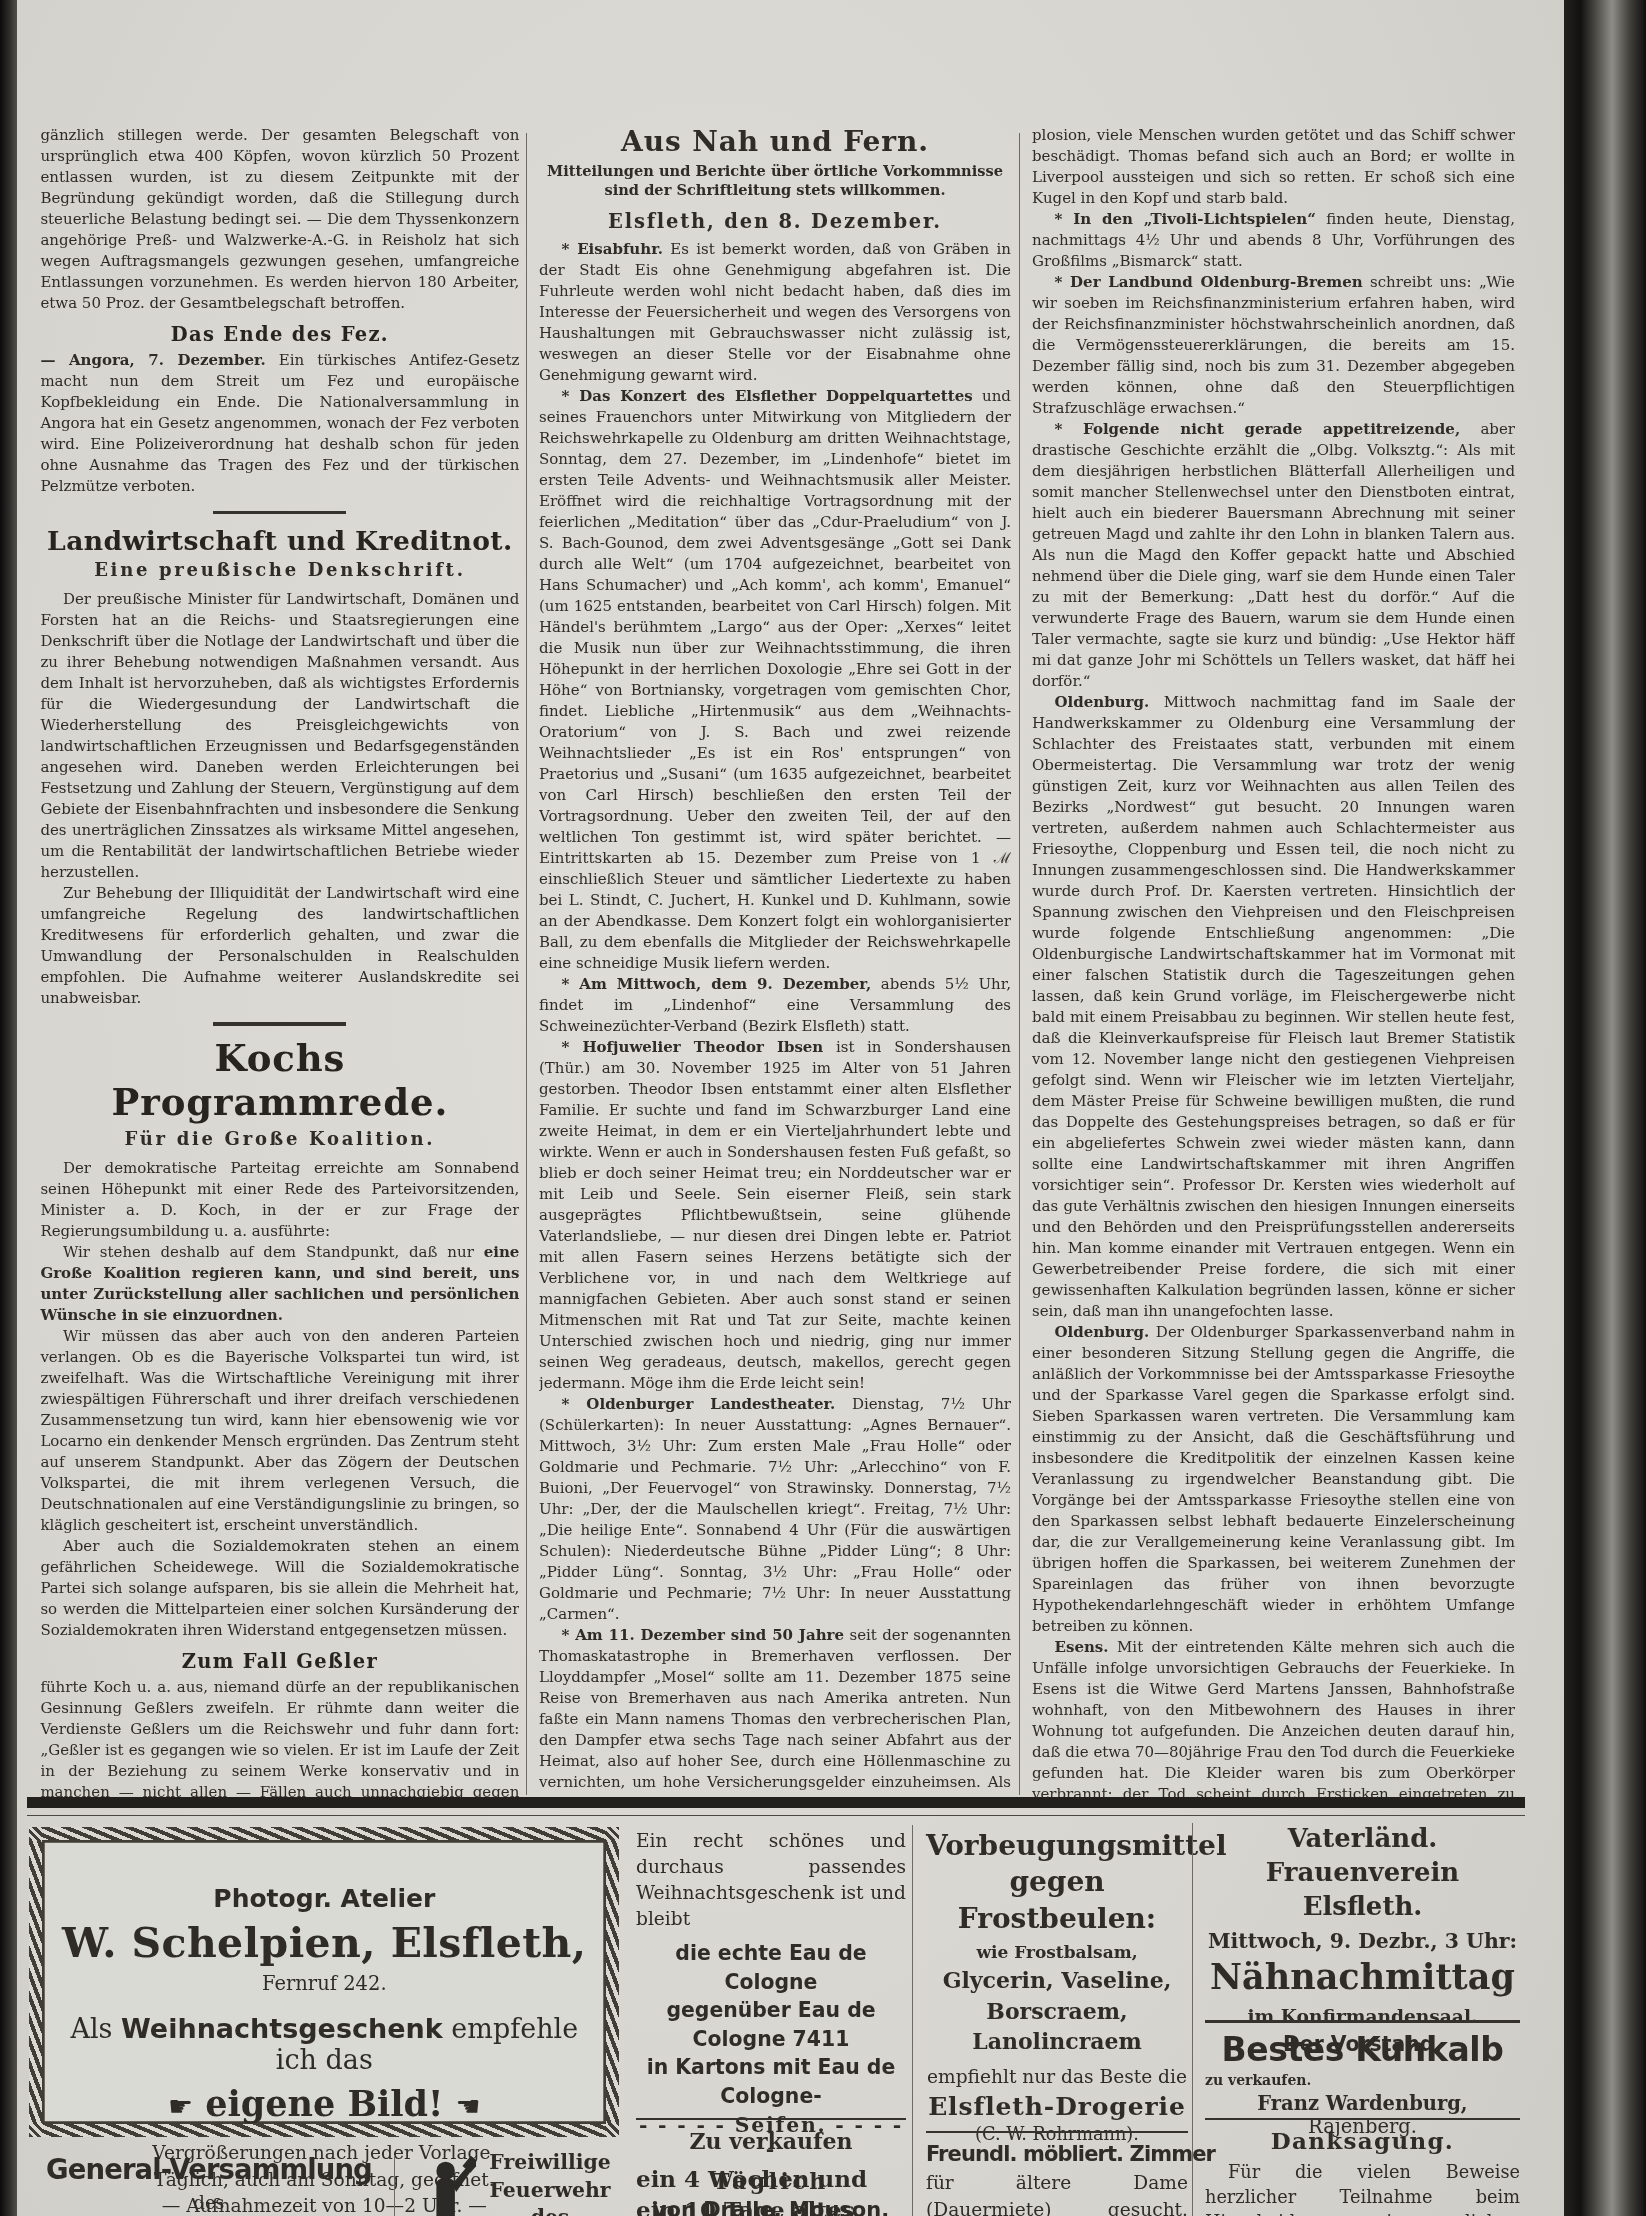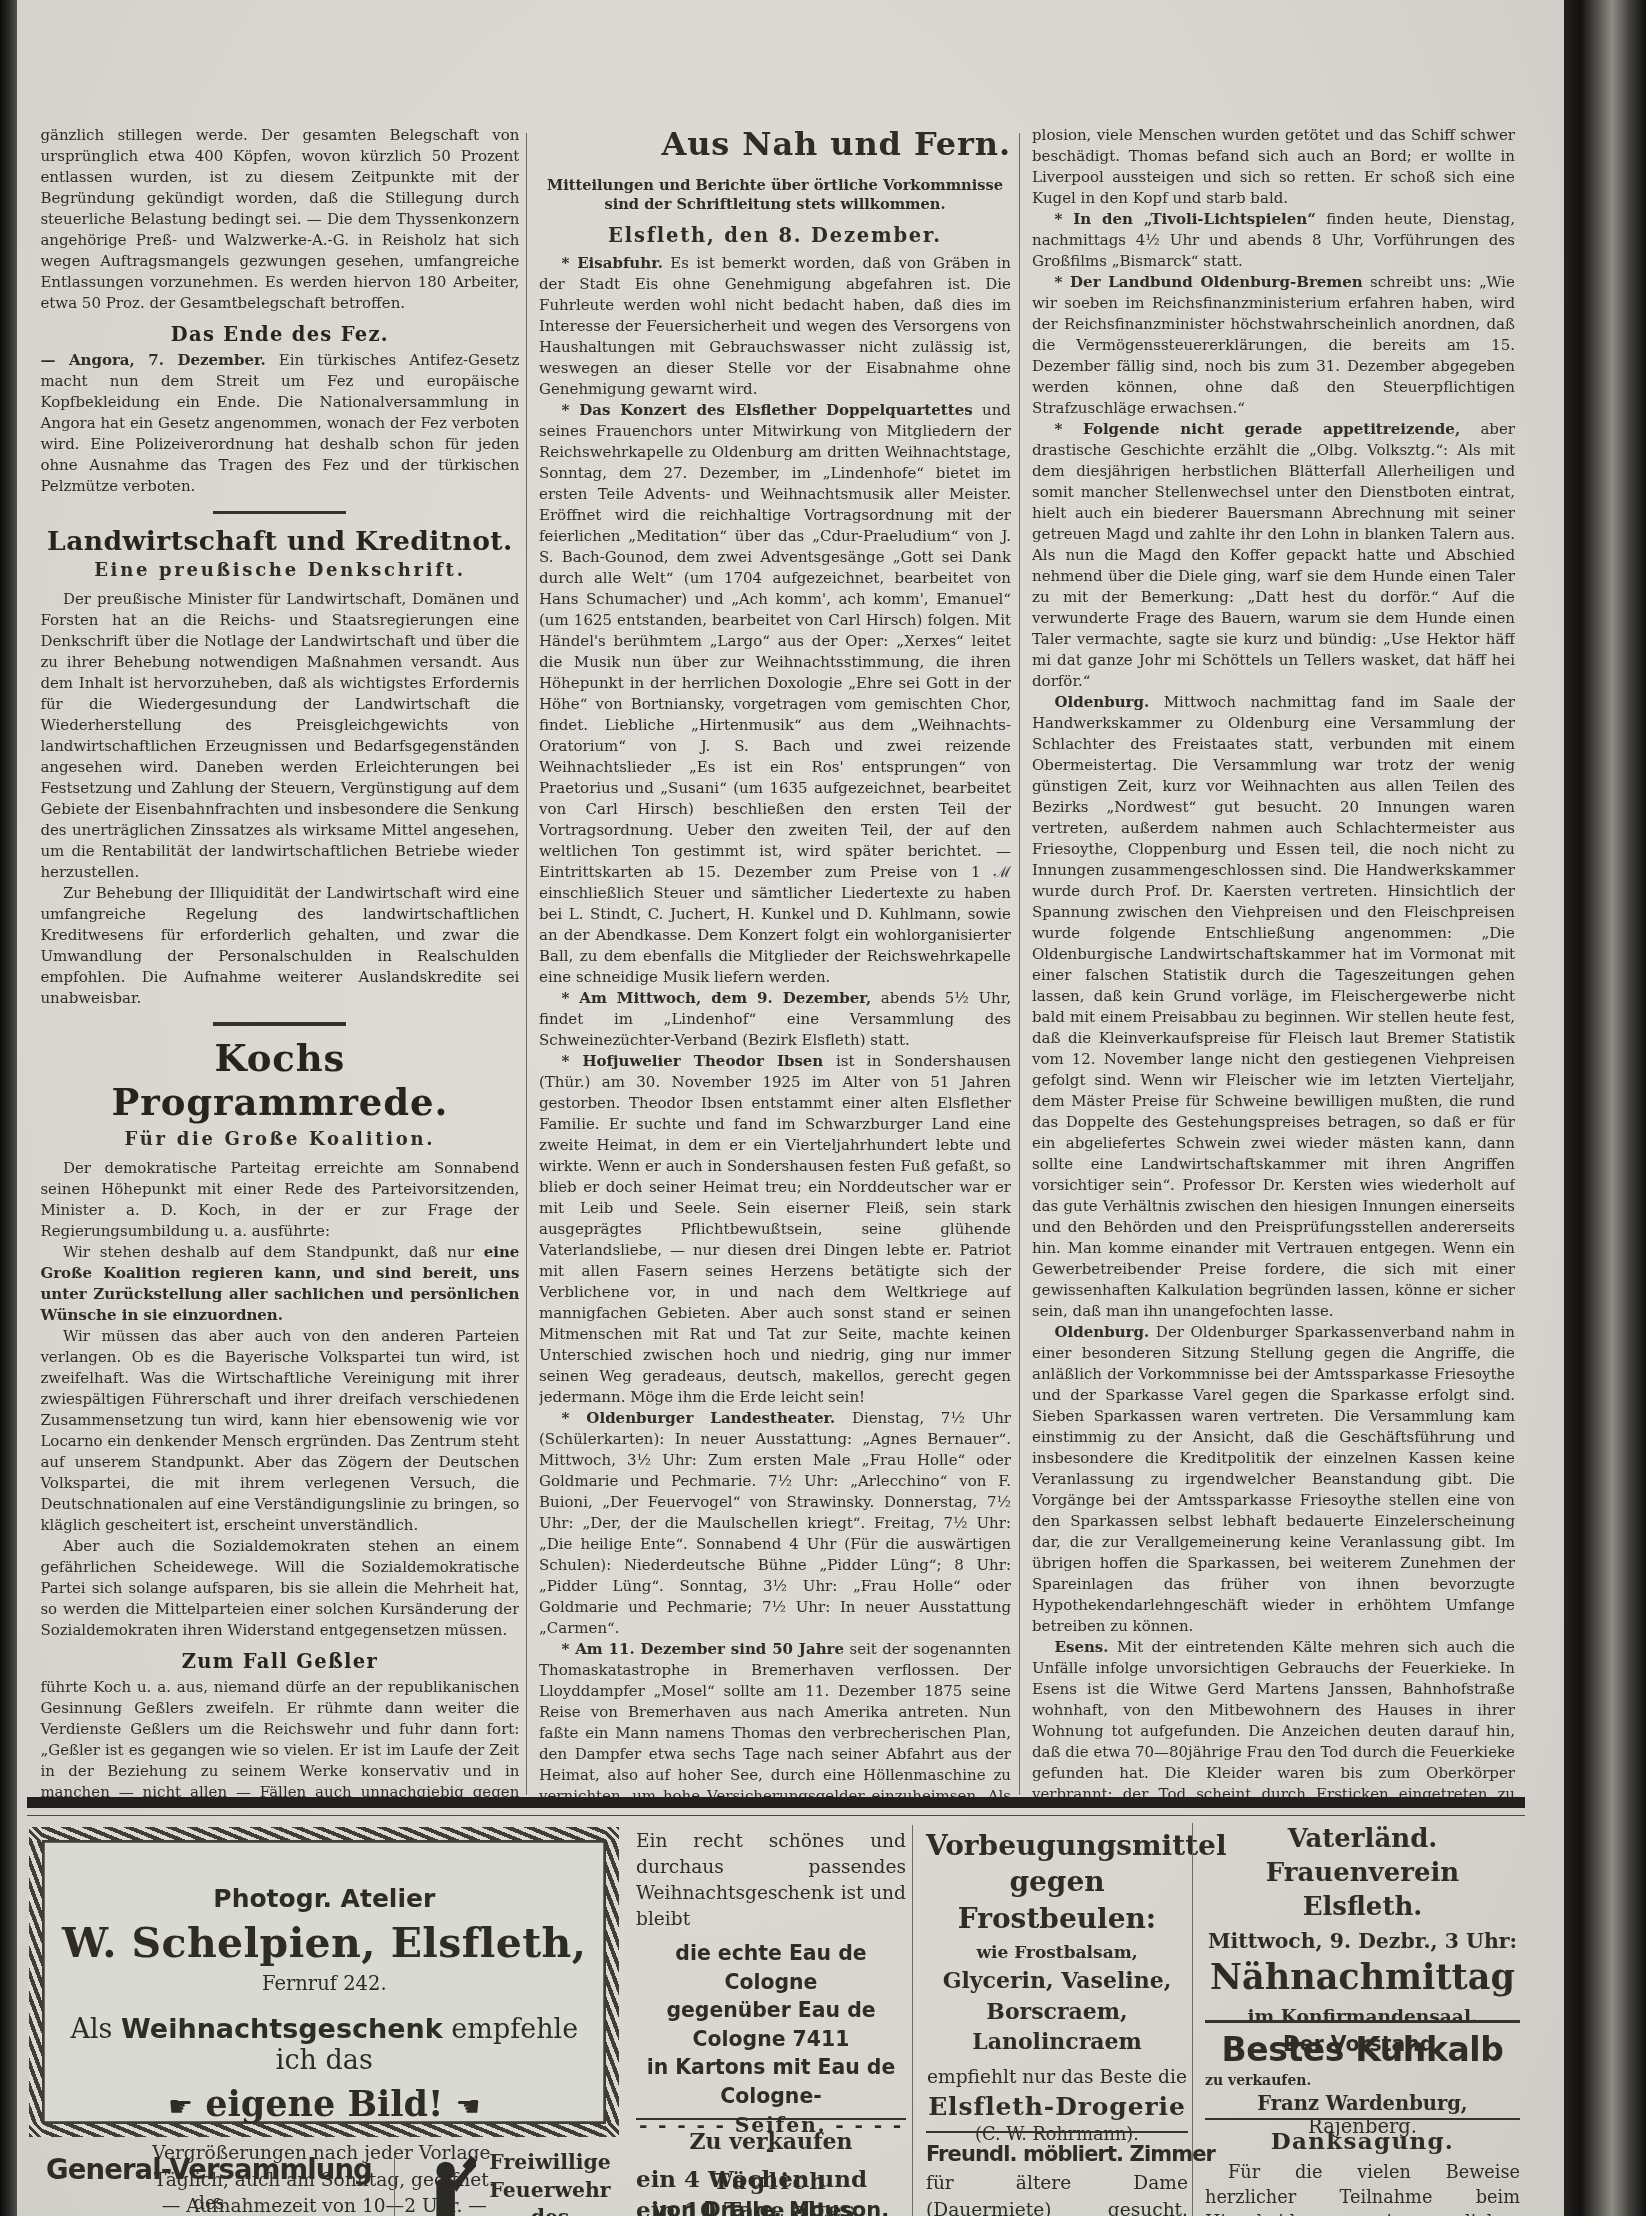--- a/index.html
+++ b/index.html
@@ -21,21 +21,21 @@
   p{margin:0;}
   .body{font-size:15px;line-height:21px;text-align:justify;}
   .ind{text-indent:1.5em;}
   .lead{font-weight:bold;}
   h1,h2,h3{margin:0;font-weight:bold;color:#27241f;}
   .h-big{font-size:37px;text-align:center;letter-spacing:0.9px;margin:10.6px 0 3.5px;}
   .h-mid{font-size:26.6px;text-align:center;letter-spacing:0.4px;margin:9.8px 0 3.5px;}
   .h-small{font-size:19.5px;text-align:center;letter-spacing:1.3px;margin:8.9px 0 4.4px;}
   .sub-spread{font-size:18px;font-weight:bold;text-align:center;letter-spacing:2.7px;margin:0 0 8.9px;}
   .short-rule{width:133px;height:3.5px;background:#35322d;margin:13.3px auto 10.6px;}
-  .nf-title{font-size:32px;font-weight:bold;text-align:right;letter-spacing:0.9px;margin:0 0 13px;}
+  .nf-title{font-size:28px;font-weight:bold;text-align:center;letter-spacing:0.9px;margin:0 0 4px;}
   .nf-caption{font-size:14.6px;font-weight:bold;text-align:center;line-height:1.3;}
   .dateline{font-size:19.5px;text-align:center;letter-spacing:1.8px;font-weight:bold;margin:9.8px 0 6.2px;}
   
   .ad{position:absolute;text-align:center;}
   .ornate{border:13.3px solid;border-image:repeating-linear-gradient(45deg,#403c36 0 7px,#d9d8d2 7px 14px) 30;
           box-shadow:inset 0 0 0 2.7px #403c36;background:#dadad4;padding:17.7px 13.3px;}
   .sans{font-family:"DejaVu Sans", sans-serif;}
   .sch-l1{font-size:25px;font-weight:bold;font-family:"DejaVu Sans", sans-serif;margin-top:26.6px;}
   .sch-l2{font-size:41px;font-weight:bold;letter-spacing:0.4px;margin-top:6.2px;}
   .sch-l3{font-size:19.5px;margin-top:4.4px;}

